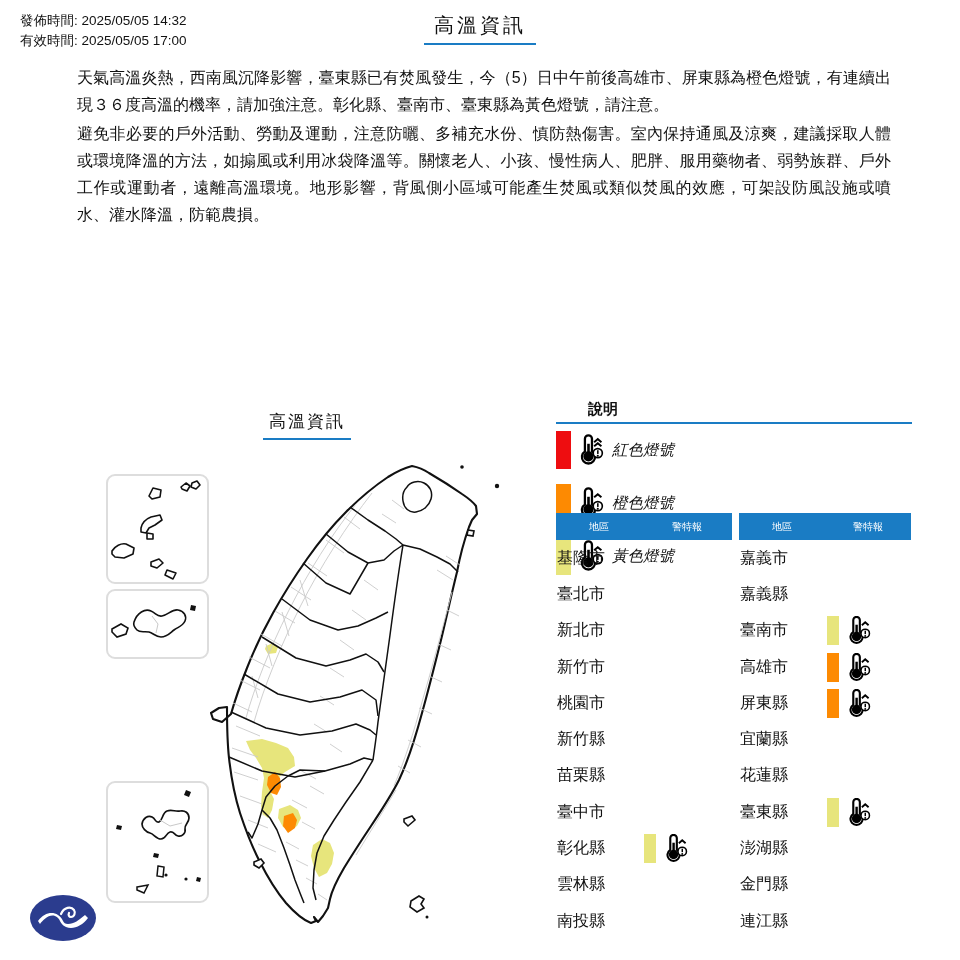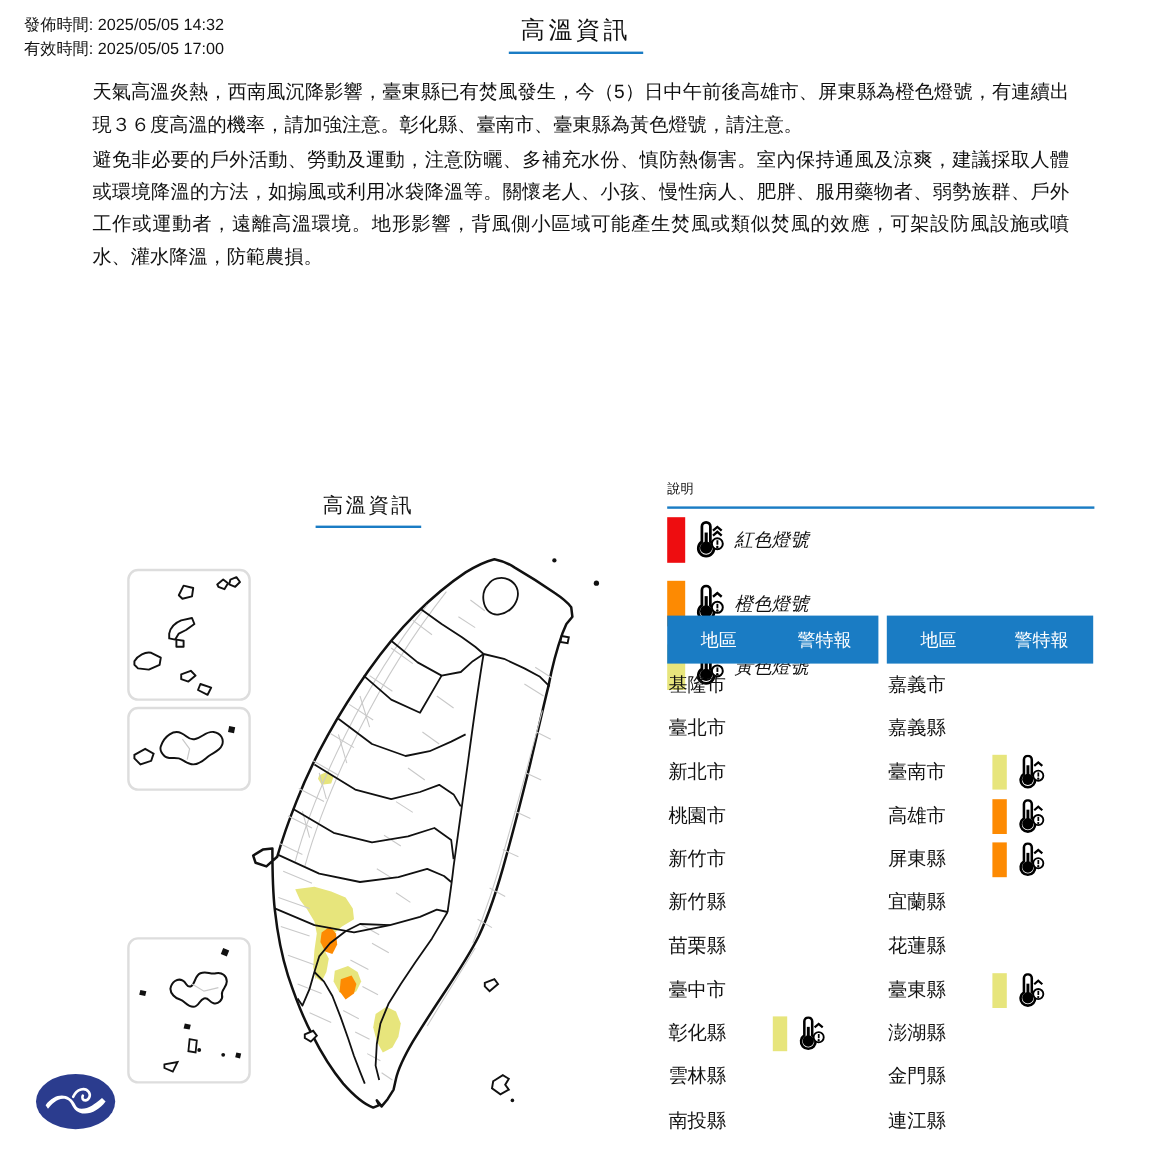--- a/index.html
+++ b/index.html
@@ -14,33 +14,33 @@
   .title-wrap{left:0;top:12px;width:100%;text-align:center;}
   .title-text{display:inline-block;font-size:20px;letter-spacing:3px;padding:0 10px 4px 10px;border-bottom:2px solid var(--accent);}
   
   .bulletin{left:75px;top:62px;width:818px;font-size:16px;line-height:27px;text-align:justify;}
   .bulletin p{margin:2px;}
   
   .map-title{left:217px;top:410px;width:180px;text-align:center;font-size:17px;letter-spacing:2px;}
   .map-title span{display:inline-block;padding:0 6px 5px 6px;border-bottom:2px solid var(--accent);}
   .map-svg{left:0;top:440px;width:560px;height:520px;}
   
-  .legend-title{left:556px;top:400px;font-size:11px;}
+  .legend-title{left:588px;top:400px;font-size:15px;font-weight:bold;}
   .legend-rule{left:556px;top:422px;width:356px;height:2px;background:var(--accent);}
   .legend-items{left:556px;top:430px;width:362px;display:flex;flex-wrap:wrap;row-gap:13px;}
   .legend-item{width:196px;display:flex;align-items:center;height:40px;}
   .lg-swatch{width:15px;height:38px;flex:0 0 auto;}
   .legend-item .thermo{margin-left:5px;display:flex;}
   .legend-item .lg-label{margin-left:8px;font-size:15.5px;font-style:italic;}
   
   .tables{left:556px;top:513px;display:flex;gap:7px;}
   .wtable{display:flex;flex-direction:column;}
   .wtable.left{width:176px;}
   .wtable.right{width:172px;}
-  .thead{height:40px;background:var(--accent);color:#fff;display:flex;align-items:center;font-size:15px;}
+  .thead{height:27px;background:var(--accent);color:#fff;display:flex;align-items:center;font-size:10px;}
   .th-region{width:86px;text-align:center;}
   .th-warn{flex:1;text-align:center;}
   .trow{height:36.3px;display:flex;align-items:center;}
   .cell-region{padding-left:1px;width:78px;font-size:16px;}
   .warncell{display:flex;align-items:center;margin-left:9px;height:30px;}
   .row-swatch{width:12px;height:29px;flex:0 0 auto;}
   .warncell .thermo{margin-left:6px;display:flex;}
   
   .logo{left:28px;top:893px;width:70px;height:50px;}
 </style>
@@ -219,24 +219,24 @@
         <div class="trow">
           <span class="cell-region">基隆市</span>
         </div>
         <div class="trow">
           <span class="cell-region">臺北市</span>
         </div>
         <div class="trow">
           <span class="cell-region">新北市</span>
         </div>
         <div class="trow">
+          <span class="cell-region">新竹市</span>
+        </div>
+        <div class="trow">
           <span class="cell-region">桃園市</span>
-        </div>
-        <div class="trow">
-          <span class="cell-region">新竹市</span>
         </div>
         <div class="trow">
           <span class="cell-region">新竹縣</span>
         </div>
         <div class="trow">
           <span class="cell-region">苗栗縣</span>
         </div>
         <div class="trow">
           <span class="cell-region">臺中市</span>
         </div>

